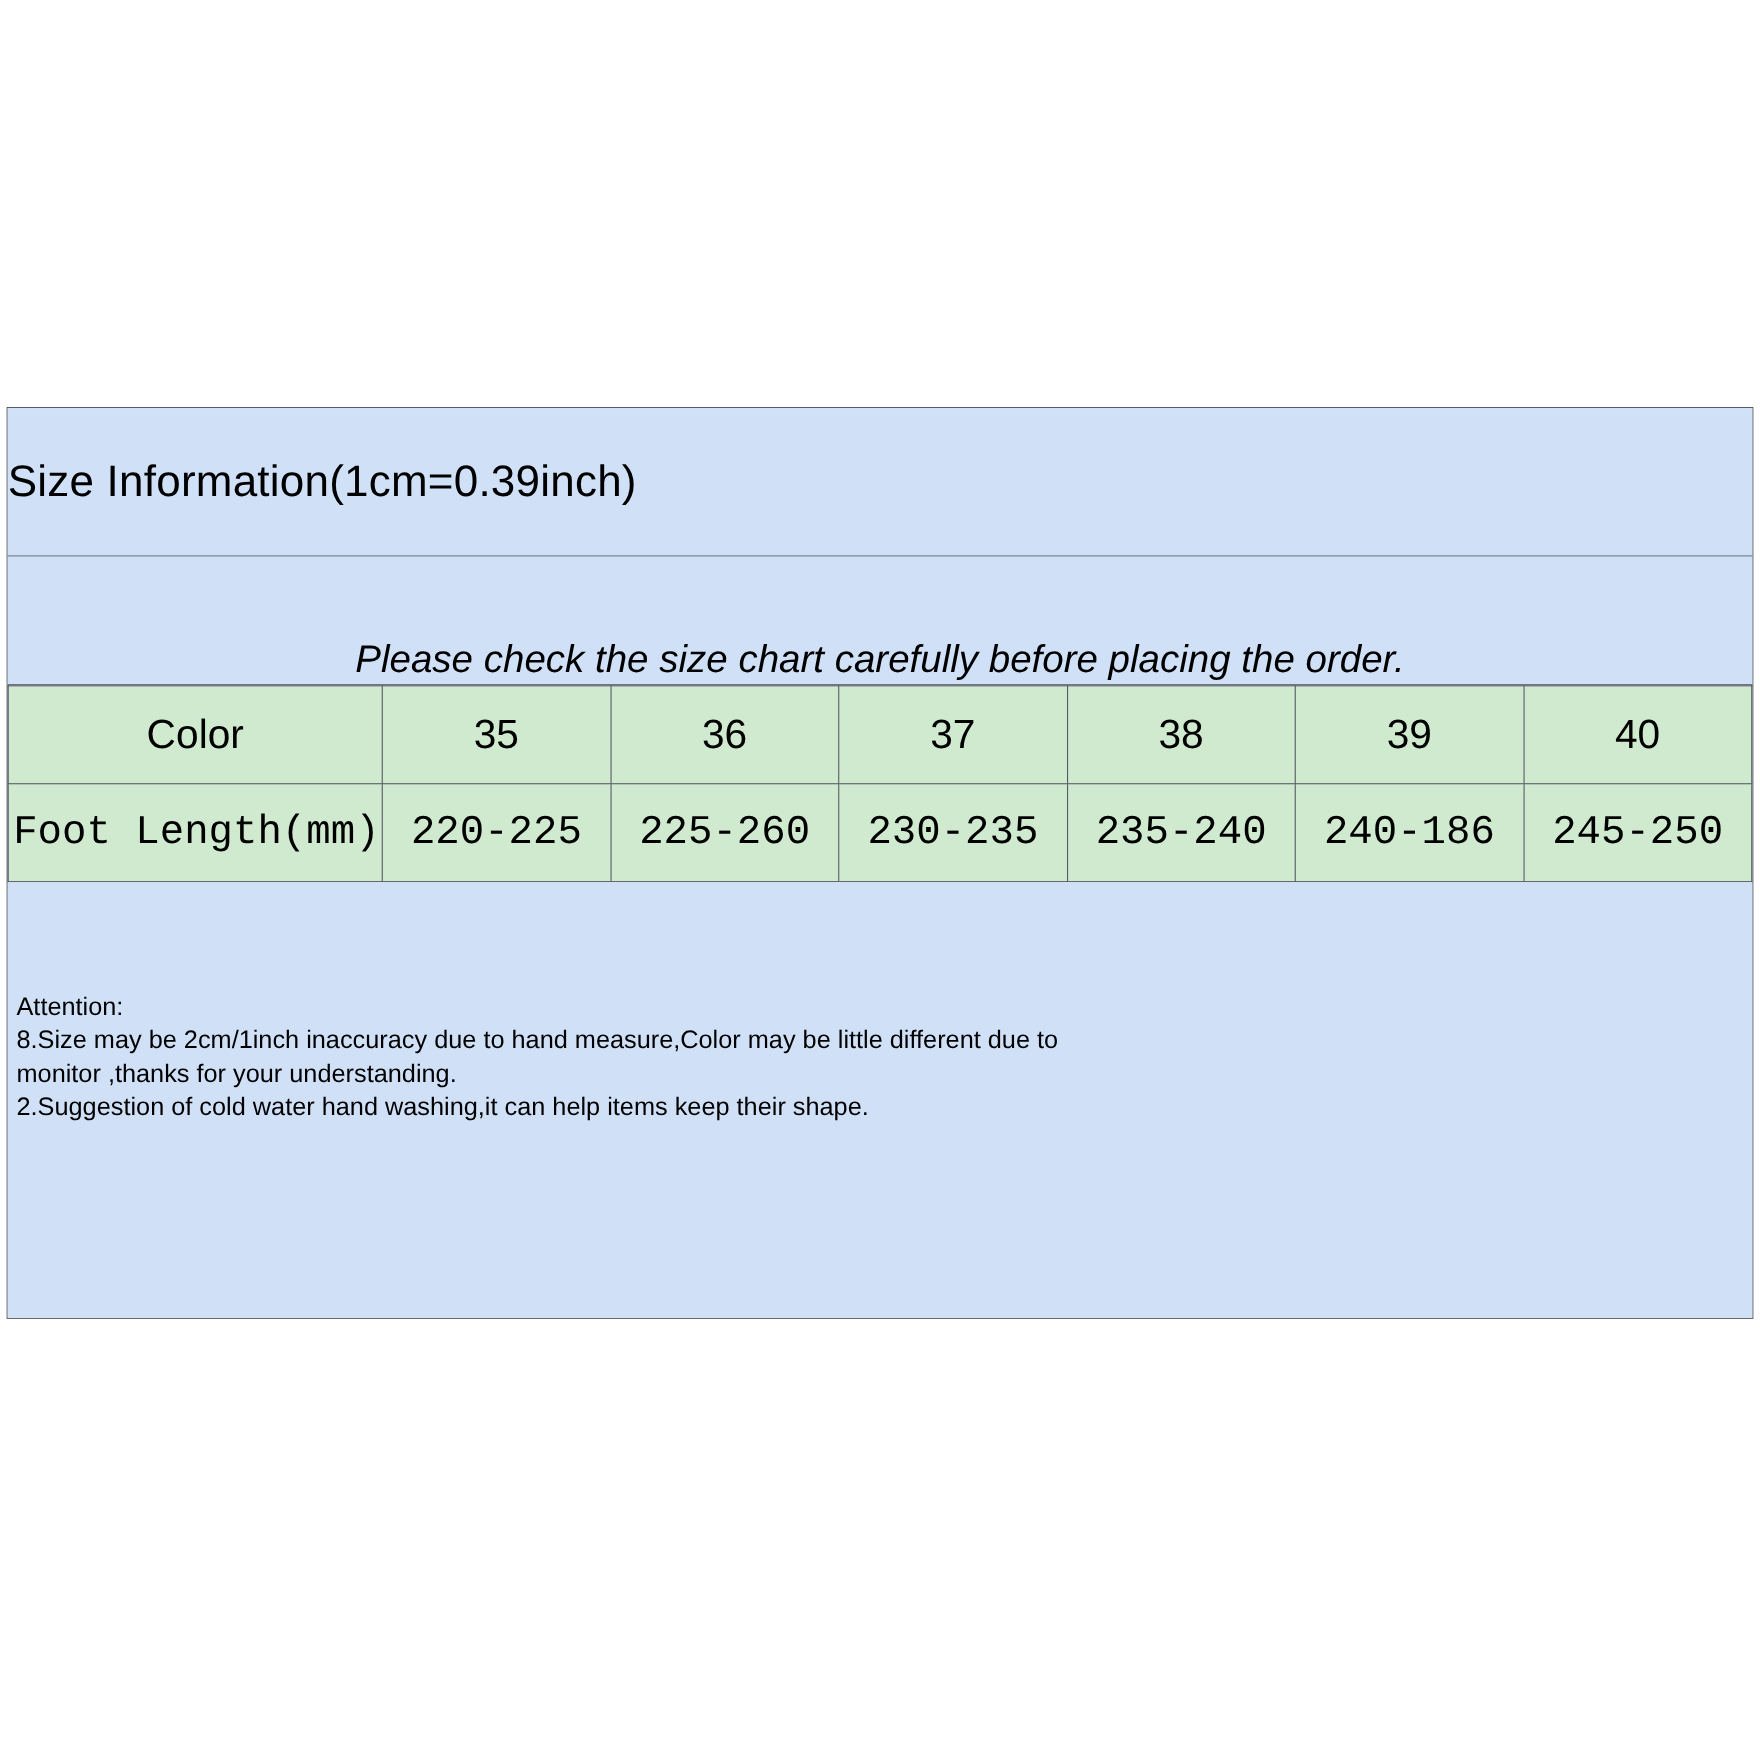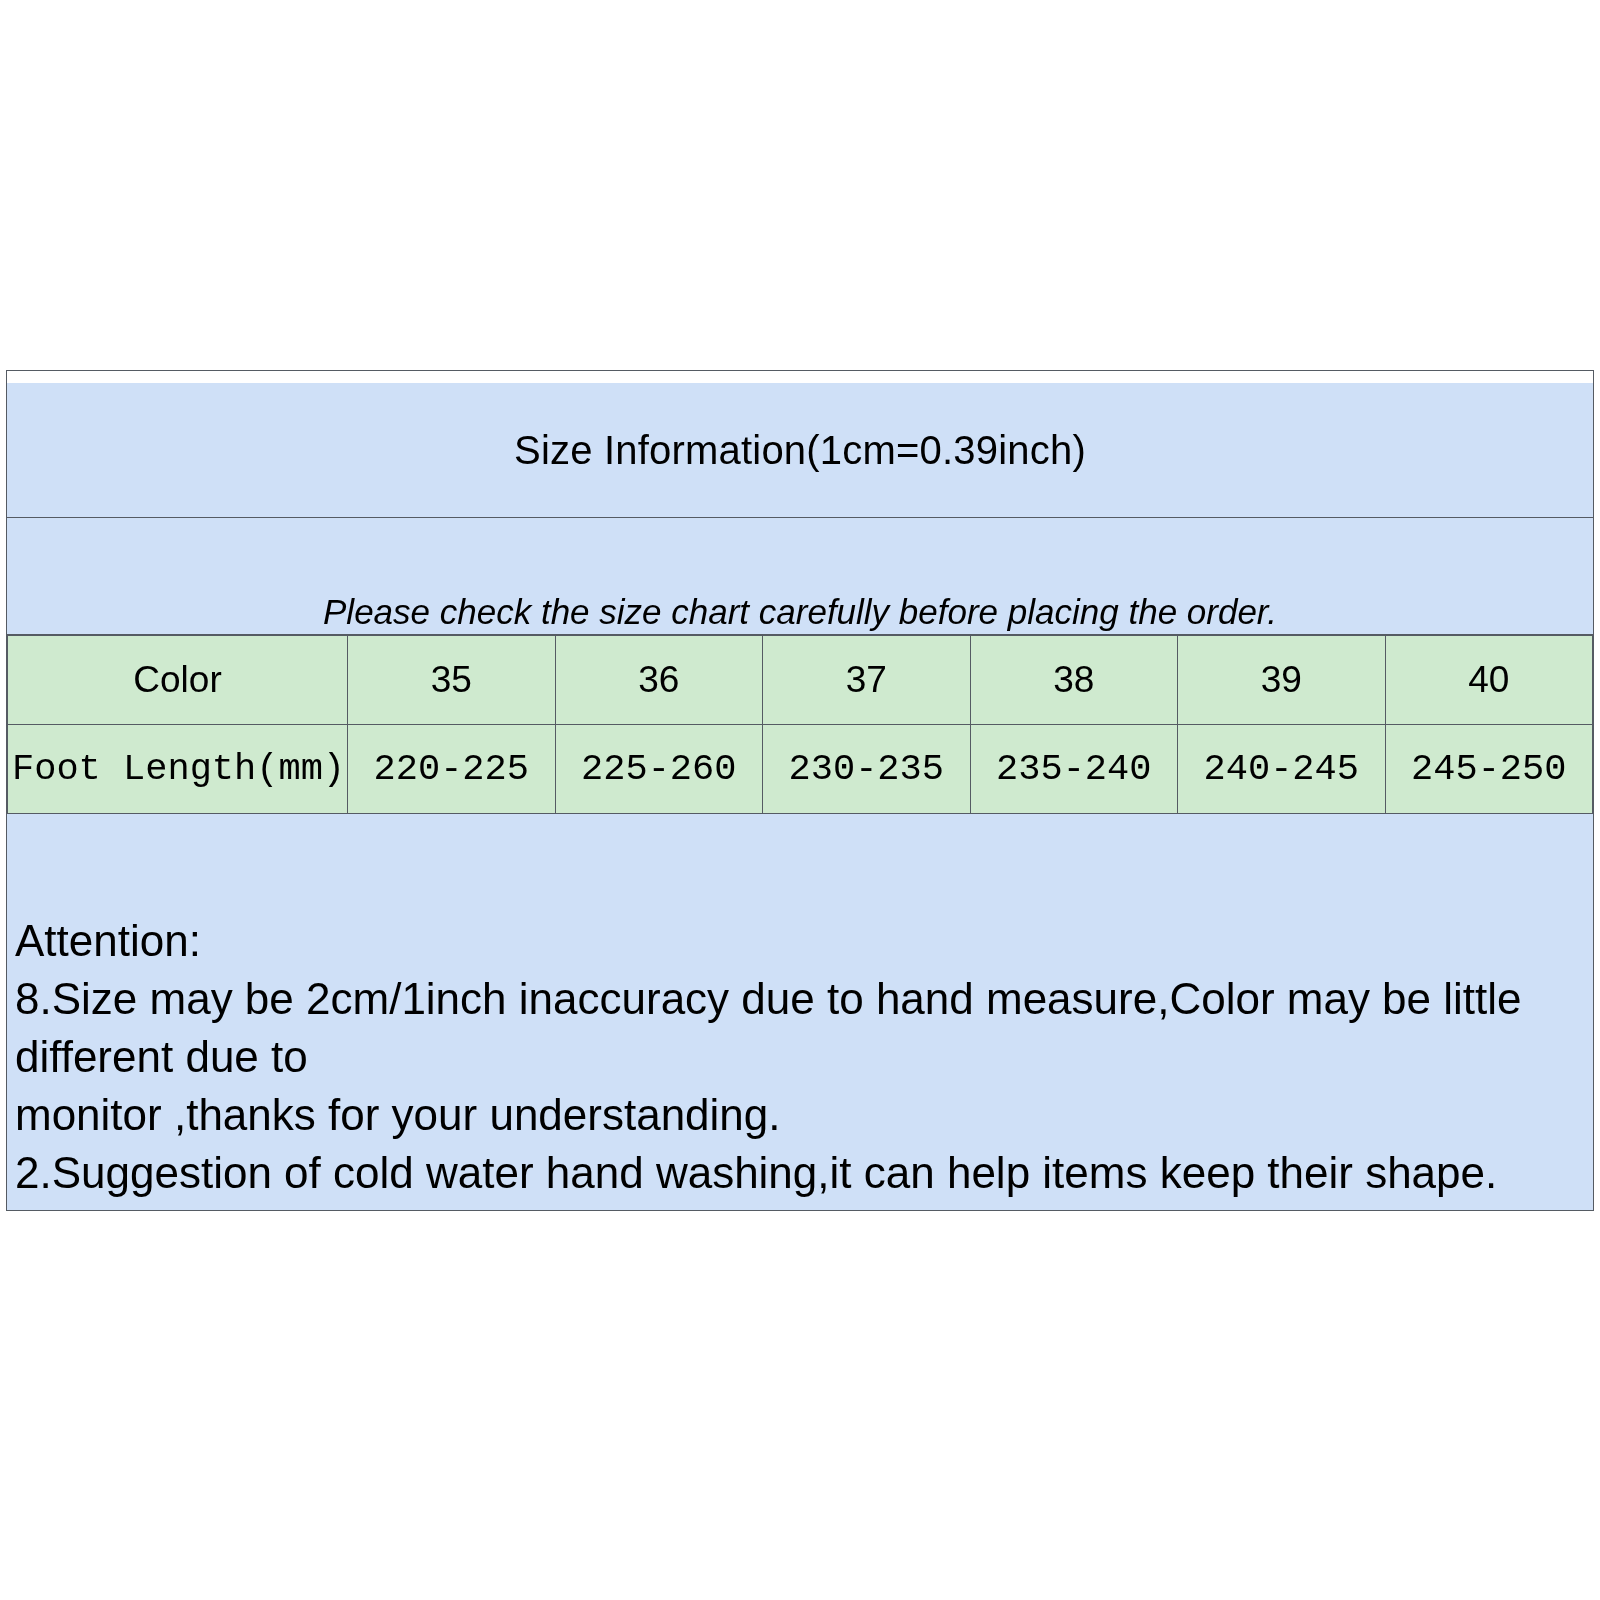--- a/index.html
+++ b/index.html
@@ -29,22 +29,21 @@
   .band {
     background: #cfe0f7;
     border-bottom: 1px solid #555b63;
     box-sizing: border-box;
   }
 
   .title-band {
     height: 135px;
     display: flex;
     align-items: center;
-    justify-content: center;
-    margin-top: 12px;
+    justify-content: flex-start;
   }
   .title-text {
     font-size: 40px;
     letter-spacing: 0.2px;
   }
 
   .note-band {
     height: 117px;
     display: flex;
     align-items: flex-end;
@@ -83,21 +82,21 @@
     background: #cfe0f7;
     min-height: 396px;
     padding: 0px 8px 0 8px;
     box-sizing: border-box;
     border-top: 0;
   }
   .attention-inner {
     padding-top: 98px;
   }
   .attention-line {
-    font-size: 44px;
+    font-size: 23px;
     line-height: 1.32;
     white-space: pre-wrap;
   }
 </style>
 </head>
 <body>
 
 <div class="chart-wrap">
 
   <div class="band title-band">
@@ -118,21 +117,21 @@
       <td>38</td>
       <td>39</td>
       <td>40</td>
     </tr>
     <tr class="row-foot">
       <td class="label-cell">Foot Length(mm)</td>
       <td>220-225</td>
       <td>225-260</td>
       <td>230-235</td>
       <td>235-240</td>
-      <td>240-245</td>
+      <td>240-186</td>
       <td>245-250</td>
     </tr>
   </tbody>
     </table>
 
   <div class="attention-band">
     <div class="attention-inner">
       <div class="attention-line">Attention:</div>
       <div class="attention-line">8.Size may be 2cm/1inch inaccuracy due to hand measure,Color may be little different due to</div>
       <div class="attention-line">monitor ,thanks for your understanding.</div>

